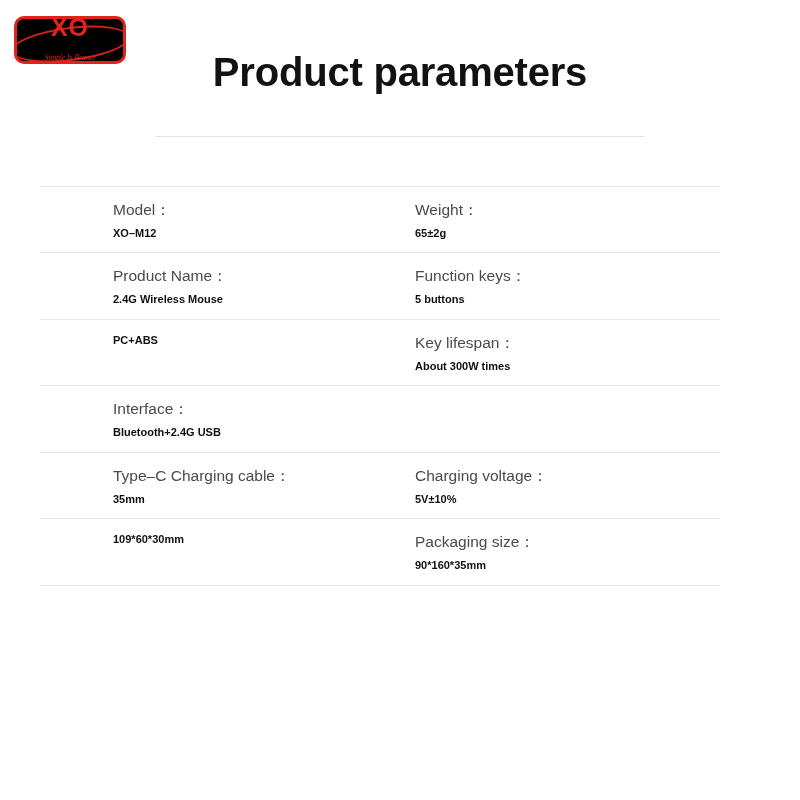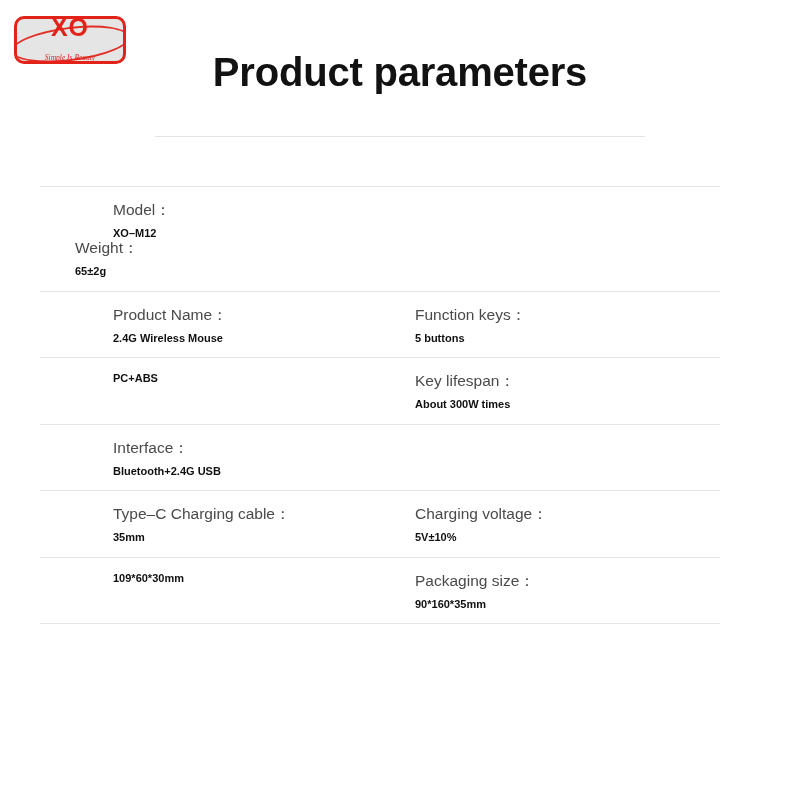--- a/index.html
+++ b/index.html
@@ -19,21 +19,21 @@
 
   
   .logo {
     position: absolute;
     top: 16px;
     left: 14px;
     width: 112px;
     height: 48px;
     border: 3px solid #e2231a;
     border-radius: 10px;
-    background: #e5e5e5;
+    background: #000000;
     display: flex;
     flex-direction: column;
     align-items: center;
     justify-content: center;
     overflow: hidden;
   }
   .logo-inner {
     position: relative;
     width: 100%;
     height: 100%;
@@ -104,21 +104,21 @@
     position: absolute;
     top: 186px;
     left: 40px;
     width: 680px;
   }
   .row {
     display: flex;
     border-bottom: 1px solid #e6e6e6;
     padding: 14px 0 13px 0;
   }
-  .row:first-child { border-top: 1px solid #e6e6e6; flex-direction: column; }
+  .row:first-child { border-top: 1px solid #e6e6e6; }
   .cell {
     width: 50%;
     padding-left: 73px;
   }
   .cell.right { padding-left: 35px; }
   .label {
     font-size: 15.5px;
     color: #4a4a4a;
     line-height: 1.15;
     margin-bottom: 8px;

